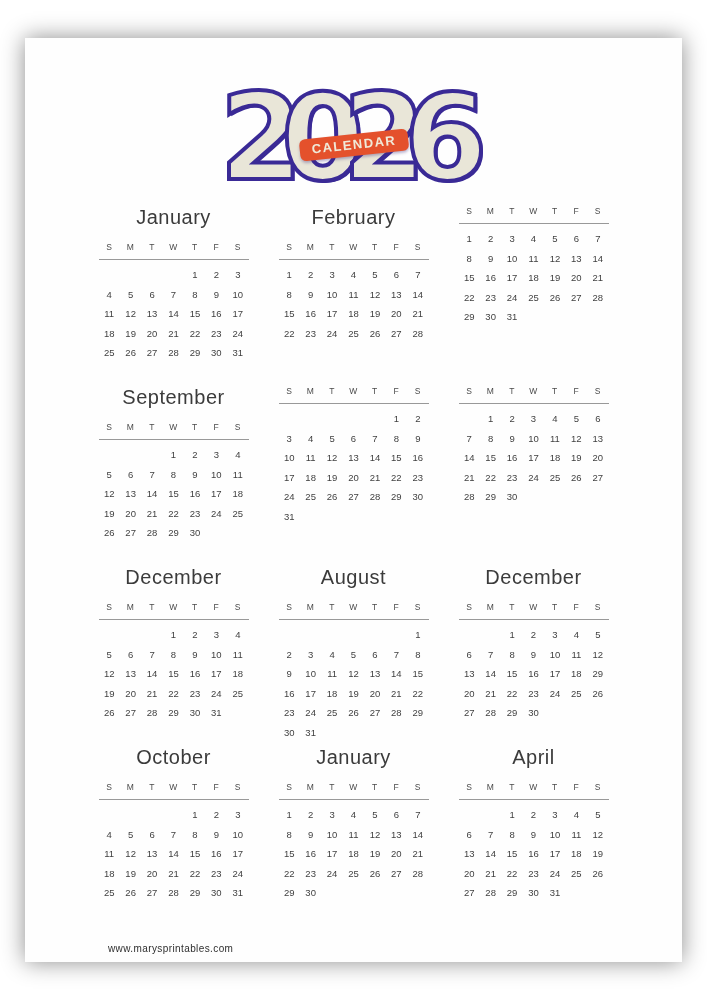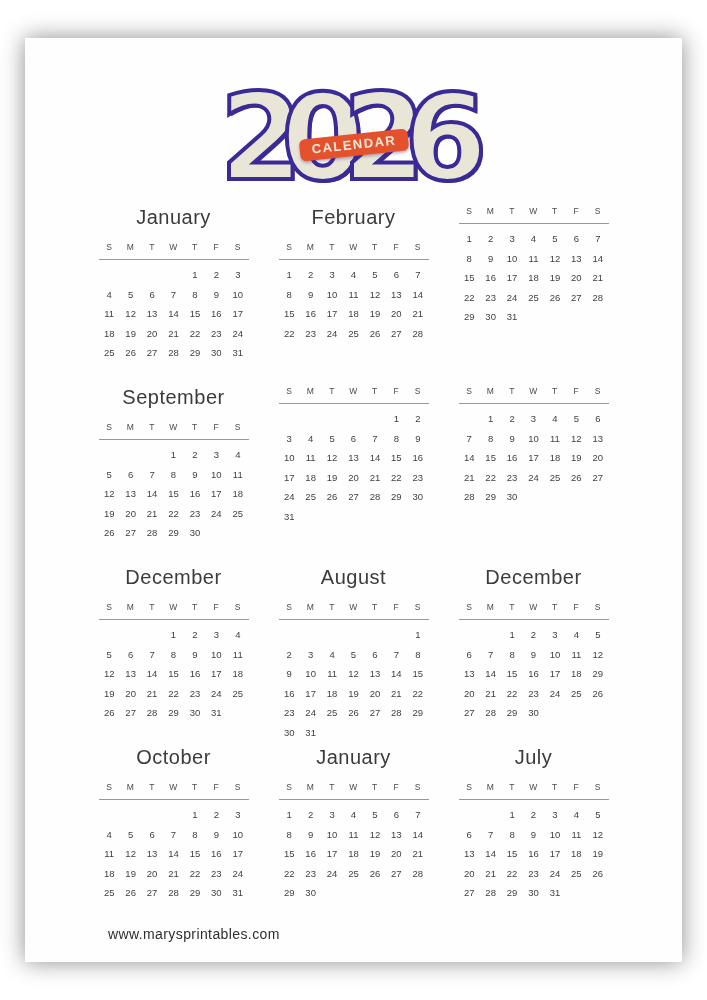--- a/index.html
+++ b/index.html
@@ -63,22 +63,22 @@
   .weekday-header span {
     text-align:center; font-size:8.5px; color:#4a4a4a; letter-spacing:0.5px;
   }
   .days-grid { display:grid; grid-template-columns:repeat(7,1fr); }
   .days-grid span {
     height:19.5px; line-height:19.5px; text-align:center;
     font-size:9.5px; color:var(--text,#3f3f3f);
   }
   
   .footer {
-    position:absolute; left:83px; bottom:20px;
-    font-size:14px; color:#2e2e2e; letter-spacing:0.4px;
+    position:absolute; left:83px; bottom:8px;
+    font-size:10px; color:#2e2e2e; letter-spacing:0.4px;
   }
 </style>
 </head>
 <body style="--year-fill: #e9e6d8; --year-outline: #3a2a96; --badge-bg: #e4512c; --badge-text: #f0ead9; --text: #3f3f3f; --rule: #999999;">
 
 <div class="paper">
 
   <div class="year-header">
     <span class="year-digits"><span class="year-digit">2</span><span class="year-digit">0</span><span class="year-digit">2</span><span class="year-digit">6</span></span>
     <span class="badge">CALENDAR</span>
@@ -633,21 +633,21 @@
           <span>30</span>
           <span></span>
           <span></span>
           <span></span>
           <span></span>
           <span></span>
         </div>
   </div>
 
   <div class="month">
-    <div class="month-title">July</div>
+    <div class="month-title">April</div>
     <div class="weekday-header">
           <span>S</span>
           <span>M</span>
           <span>T</span>
           <span>W</span>
           <span>T</span>
           <span>F</span>
           <span>S</span>
         </div>
     <div class="days-grid">

